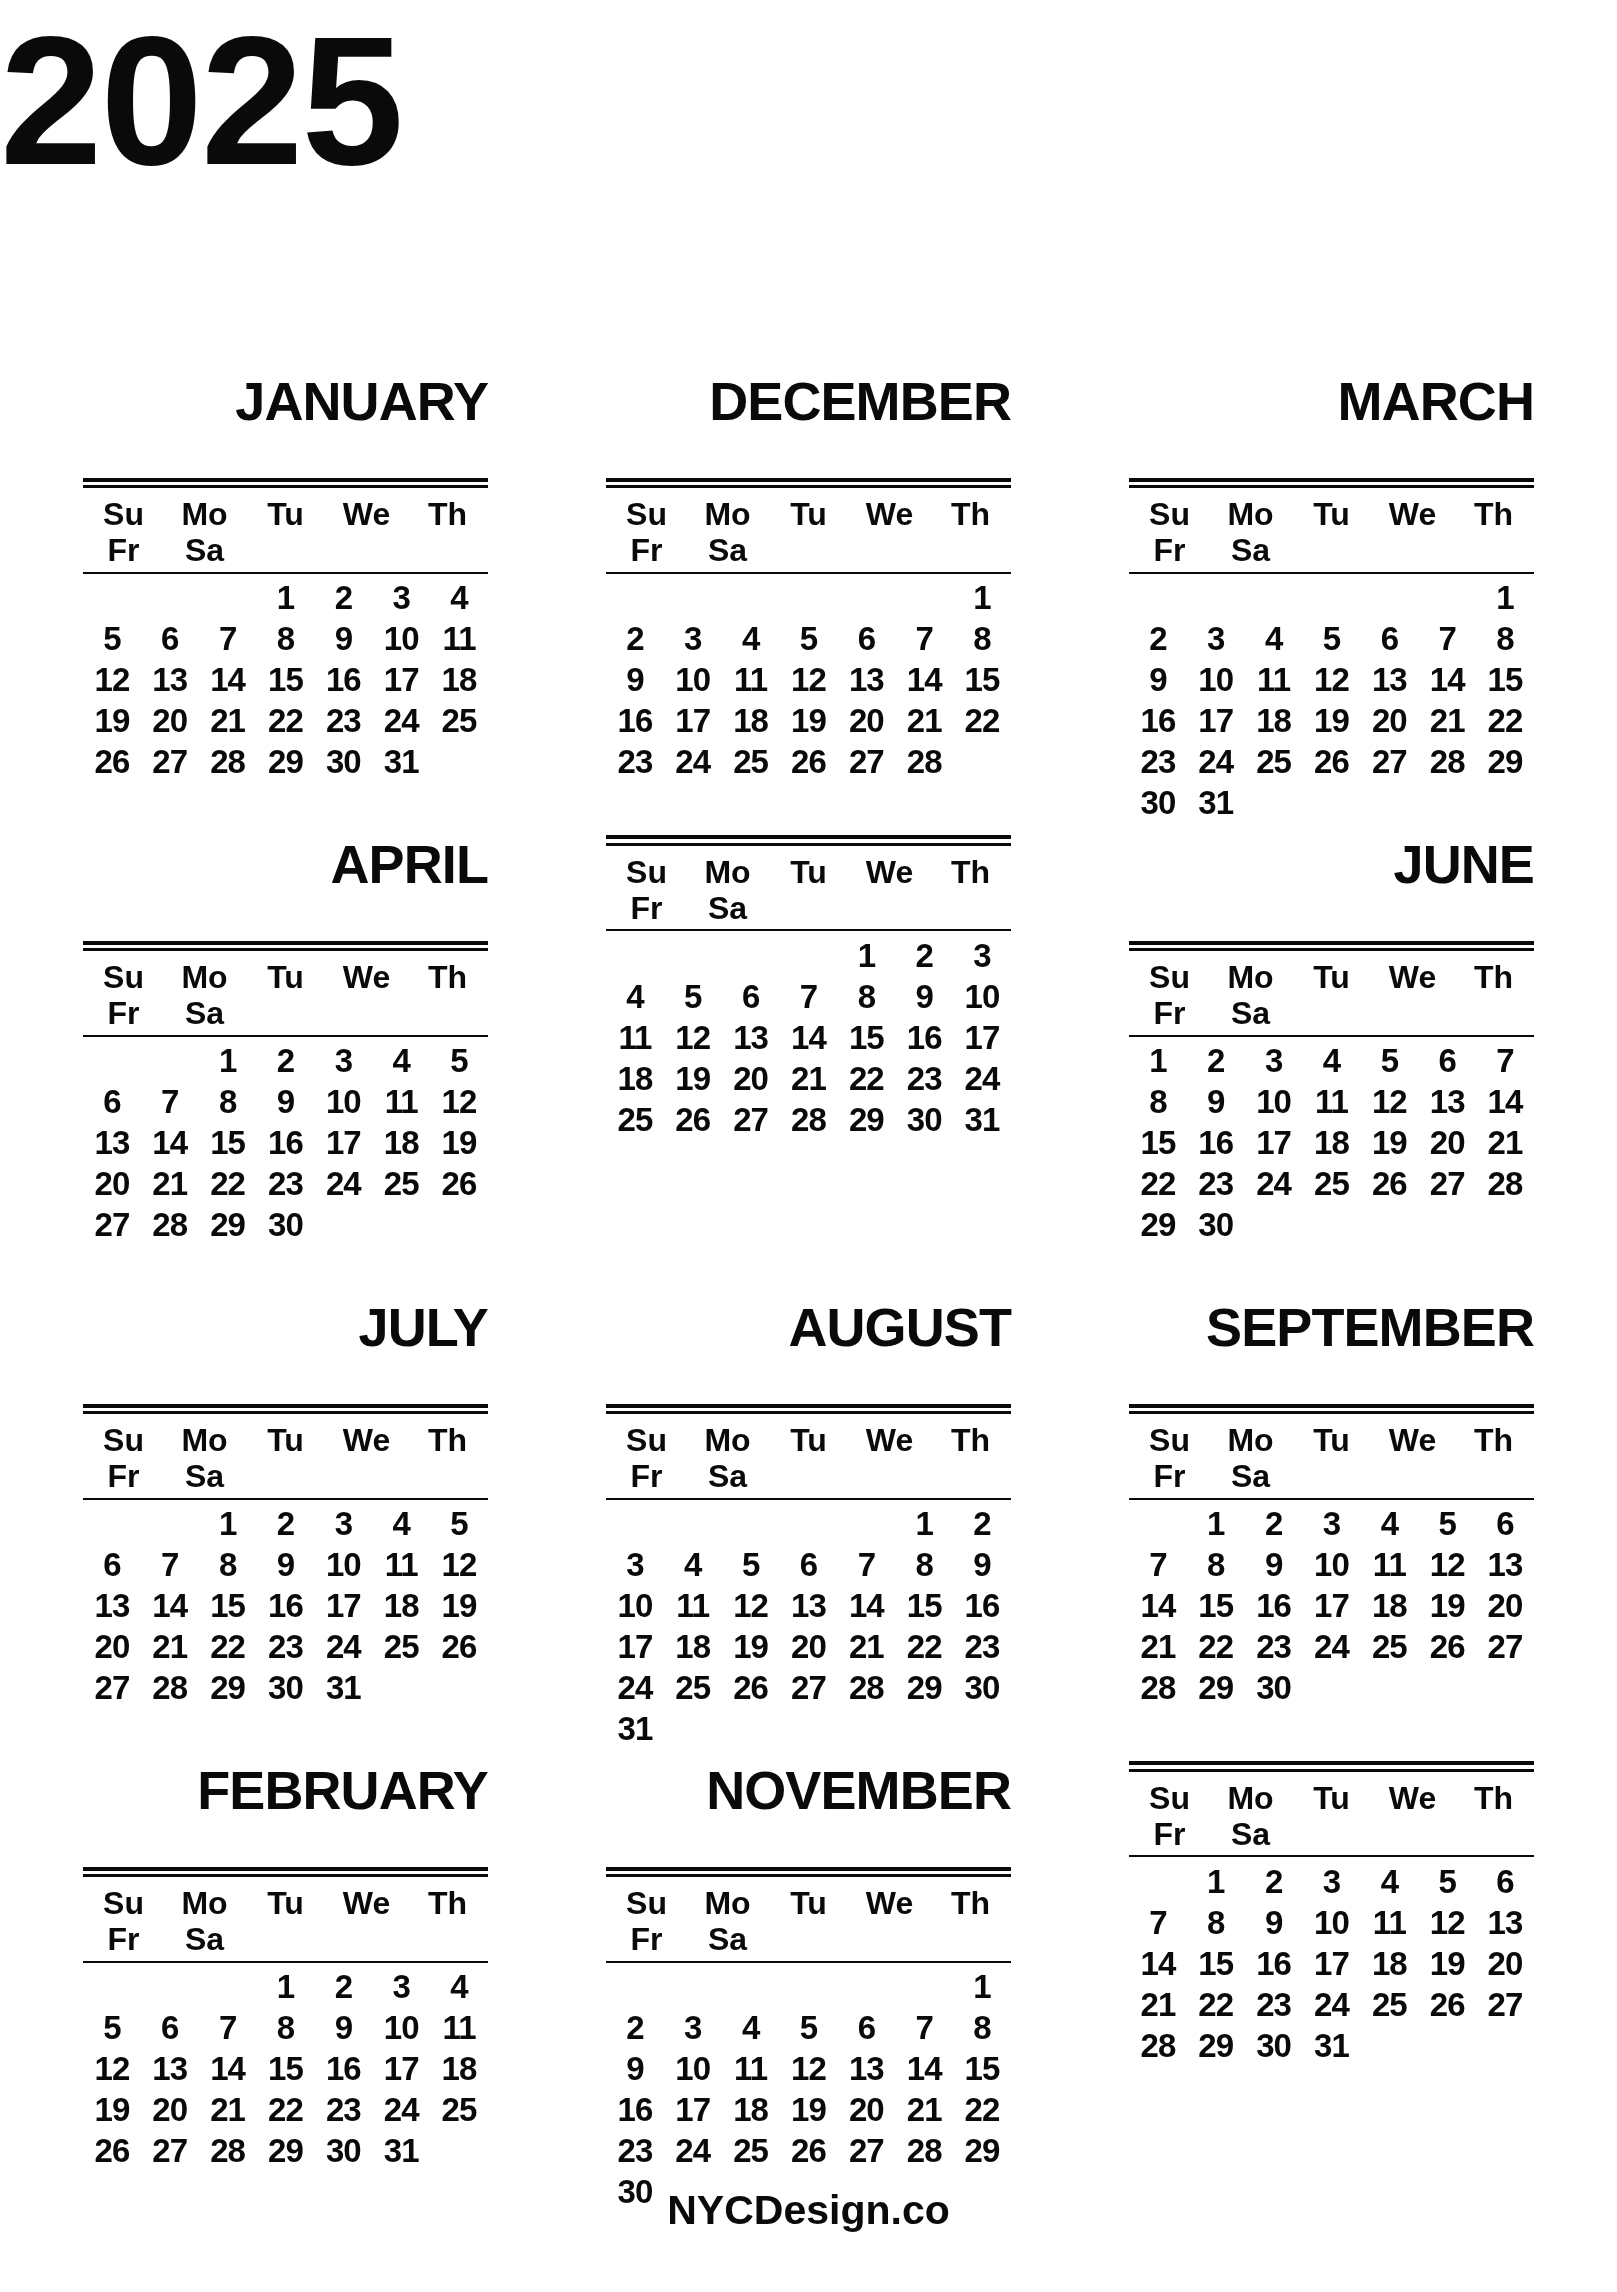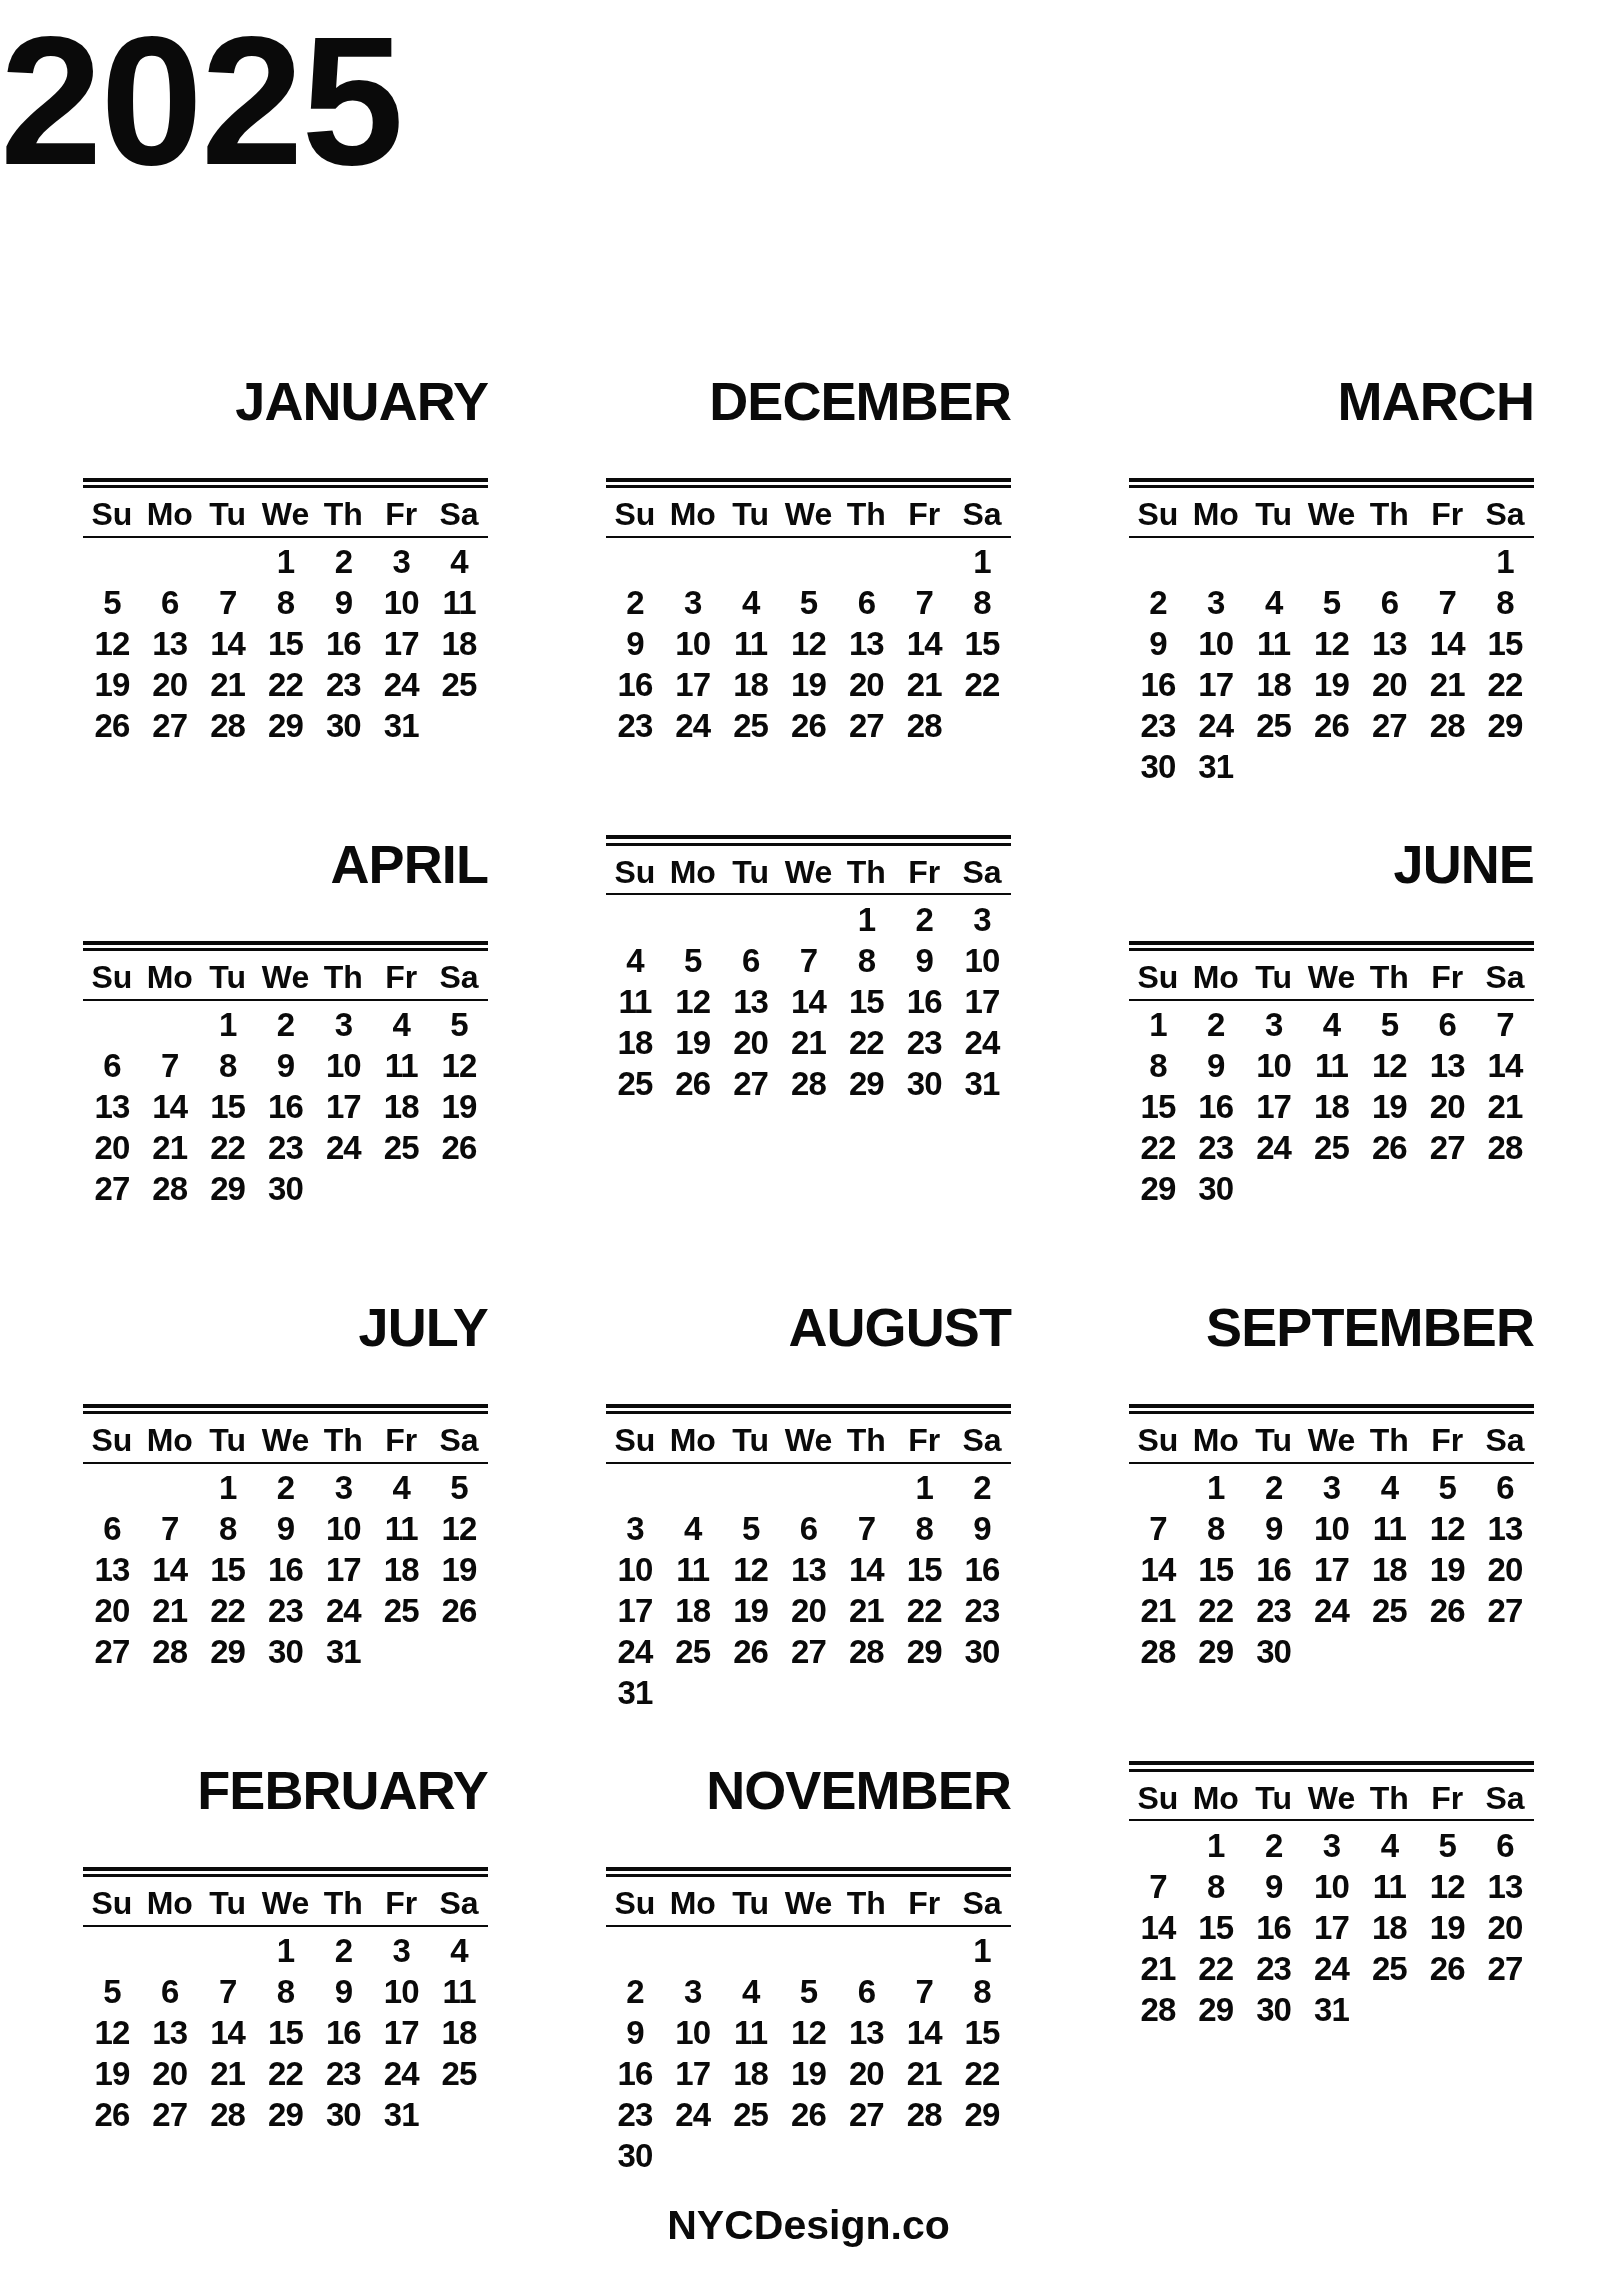--- a/index.html
+++ b/index.html
@@ -40,21 +40,21 @@
     letter-spacing: -0.9px;
     white-space: nowrap;
   }
   .double-rule {
     height: 3.6px;
     border-top: 4.5px solid #0a0a0a;
     border-bottom: 3.6px solid #0a0a0a;
   }
   .weekday-row {
     display: grid;
-    grid-template-columns: repeat(7, 1fr);
+    grid-template-columns: repeat(5, 1fr);
     padding: 8px 0 3.6px 0;
     border-bottom: 2.7px solid #0a0a0a;
   }
   .weekday {
     text-align: center;
     font-size: 32px;
     line-height: 36px;
     font-weight: 700;
   }
   .dates {
@@ -64,21 +64,21 @@
     padding-top: 3.6px;
   }
   .date-cell {
     text-align: center;
     font-size: 33px;
     line-height: 41px;
     font-weight: 700;
     letter-spacing: -0.9px;
   }
   .footer-brand {
-    margin-top: 27px;
+    margin-top: 12px;
     text-align: center;
     font-size: 41px;
     font-weight: 700;
     letter-spacing: 0px;
   }
 </style>
 </head>
 <body>
 
 <h1 class="year-title">2025</h1>

